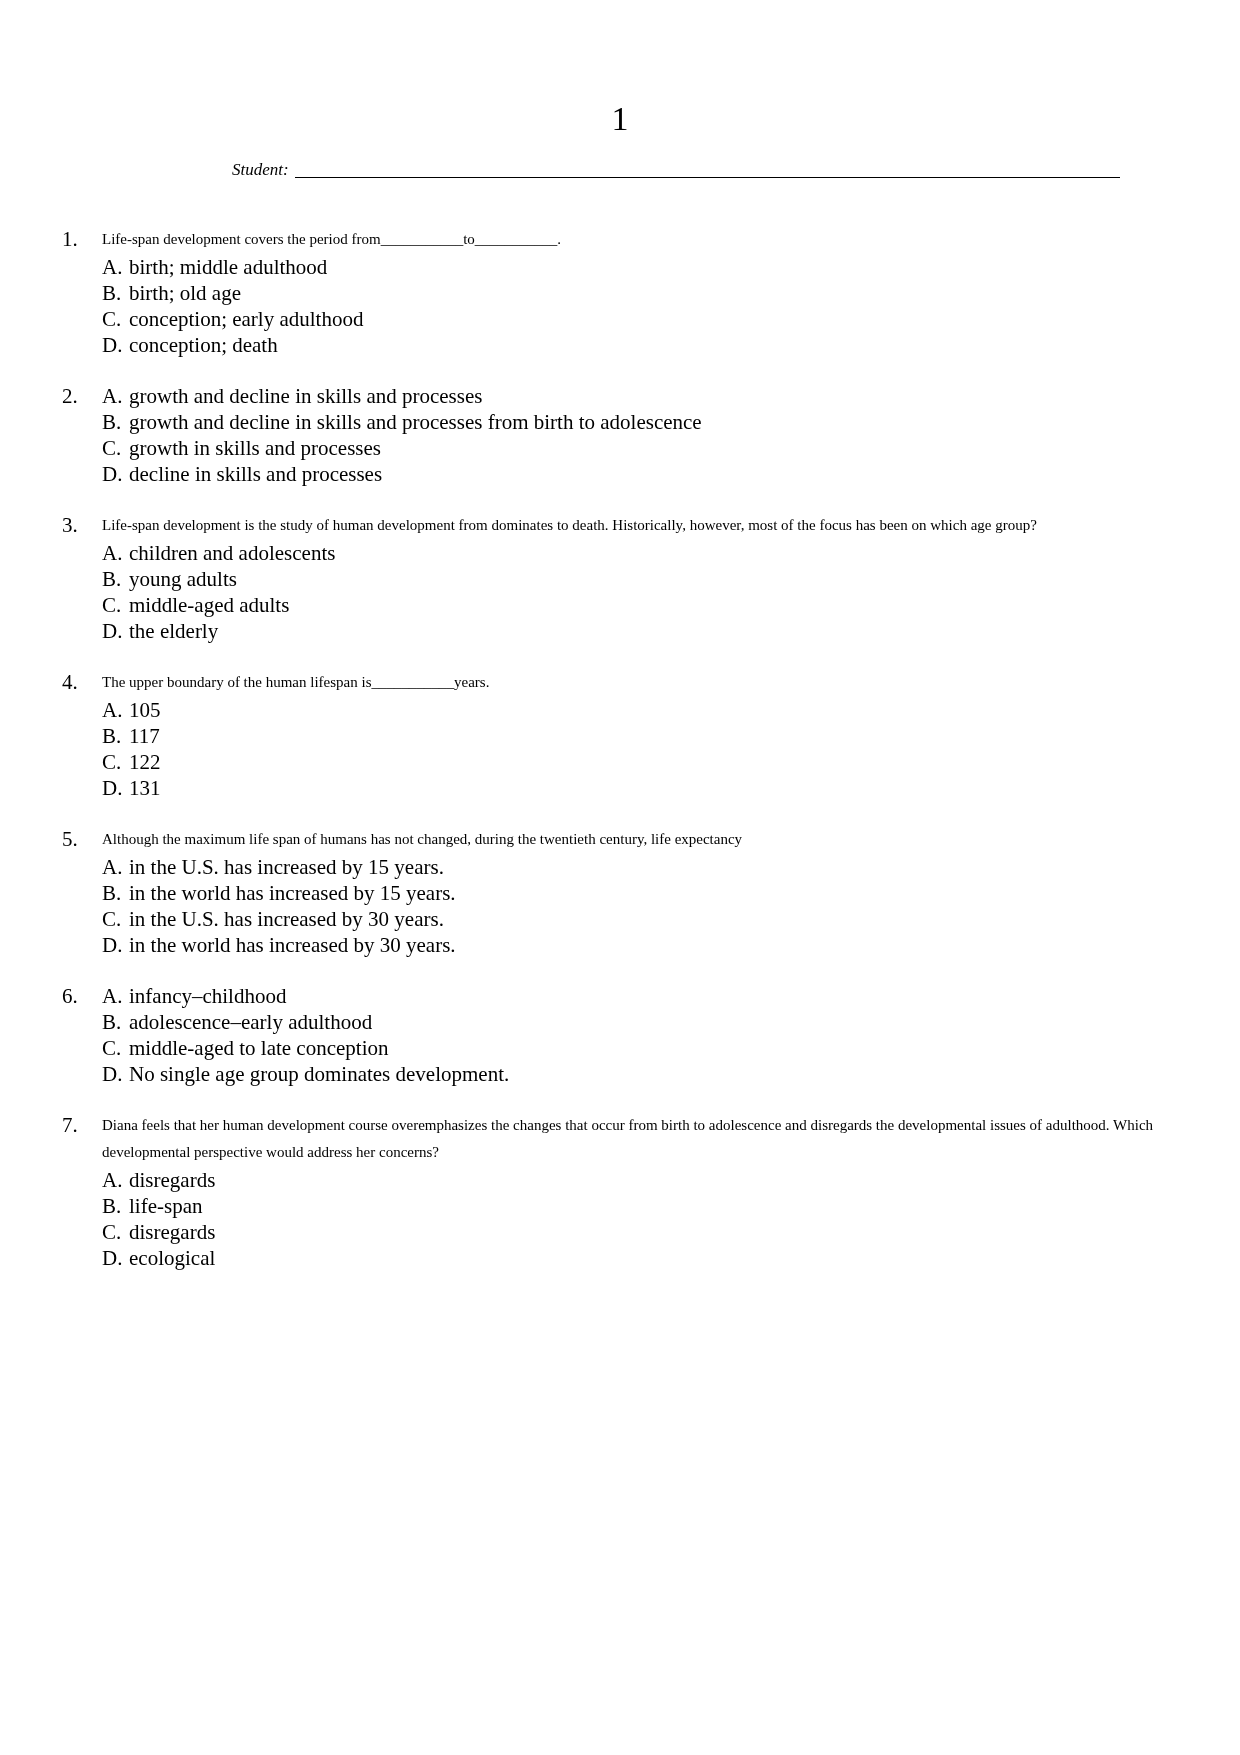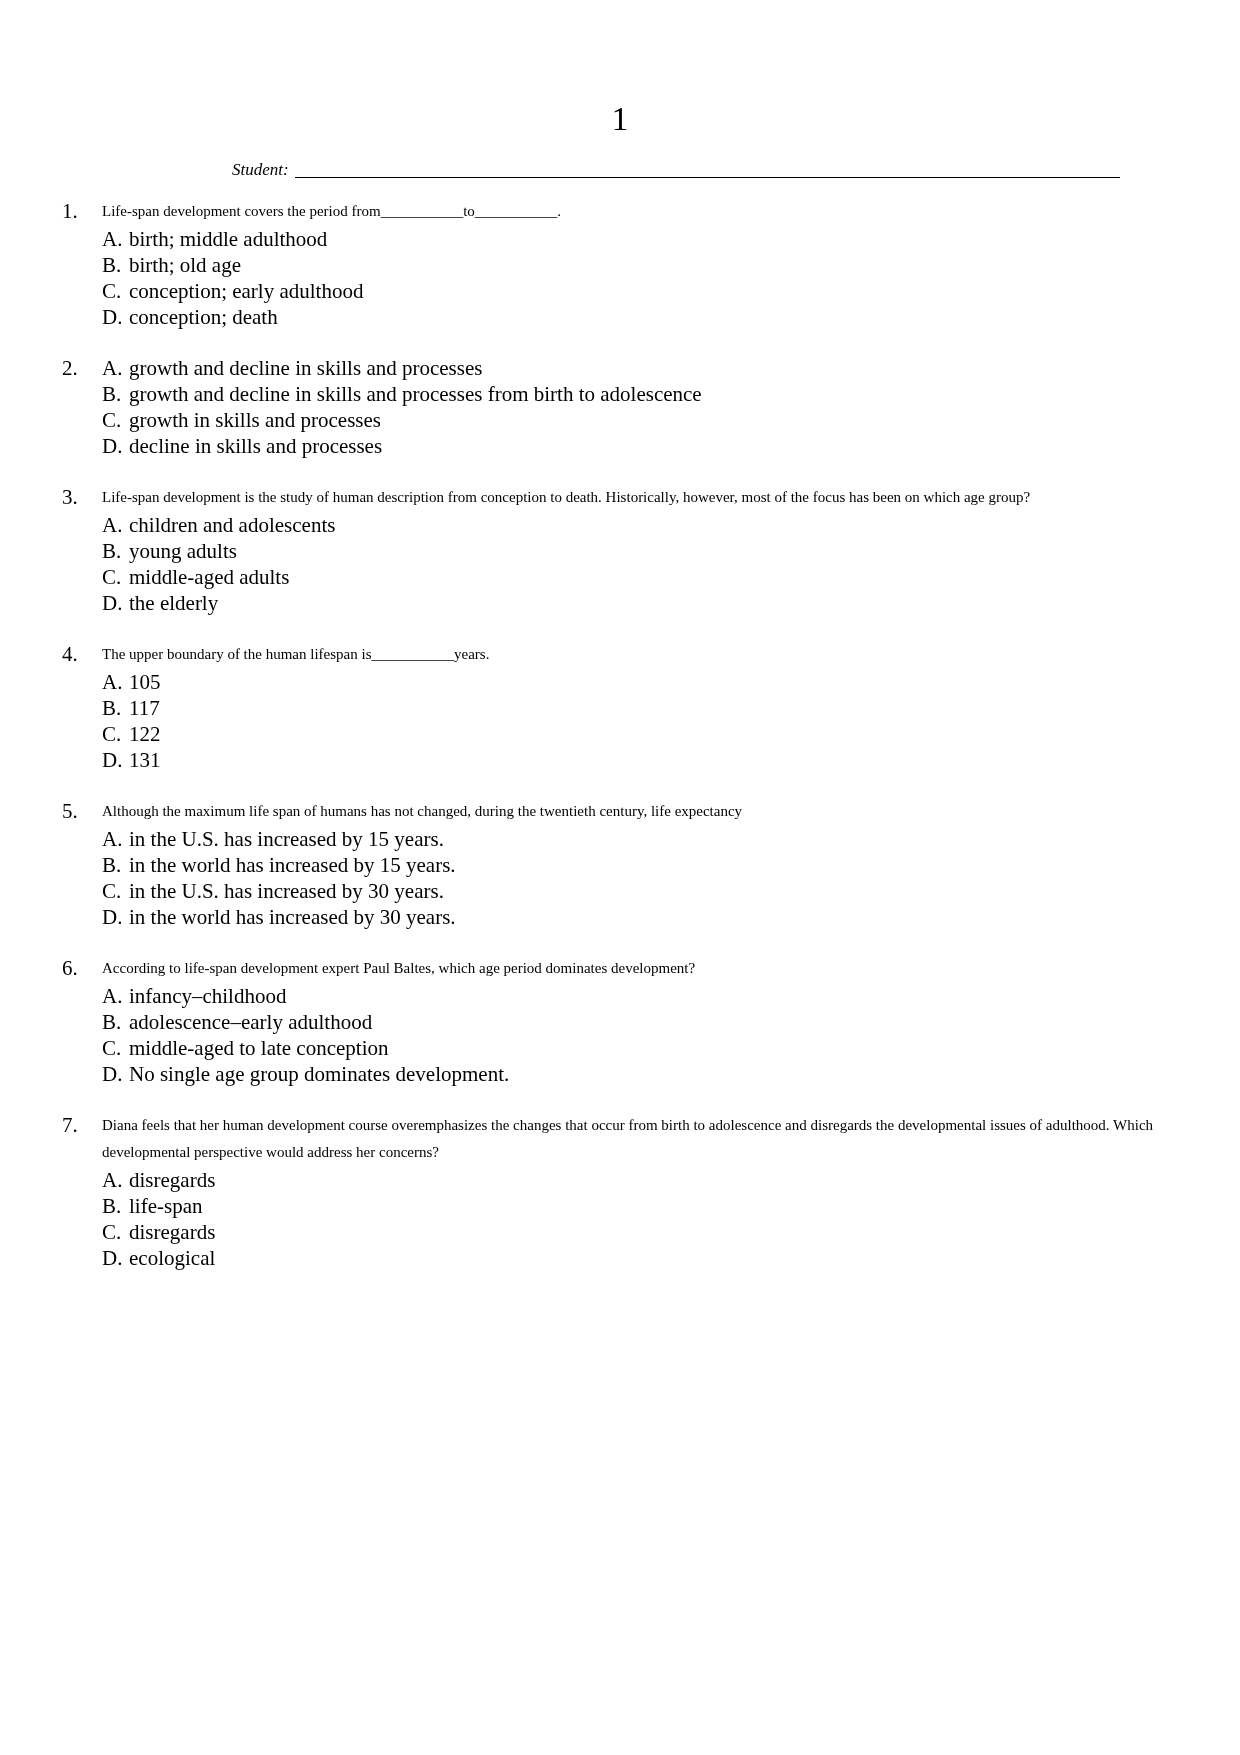--- a/index.html
+++ b/index.html
@@ -29,21 +29,21 @@
     margin-bottom: 22px;
     font-family: "Liberation Serif", serif;
   }
   .student-line {
     margin-left: 232px;
     margin-right: 120px;
     display: flex;
     align-items: flex-end;
     font-size: 17px;
     font-style: italic;
-    margin-bottom: 18px;
+    margin-bottom: 46px;
   }
   .student-label {
     white-space: nowrap;
     padding-right: 6px;
   }
   .student-rule {
     flex: 1;
     border-bottom: 1.3px solid #000;
     height: 14px;
     margin-bottom: 2px;
@@ -150,21 +150,21 @@
             <span class="choice-letter">D.</span>
             <span class="choice-text">decline in skills and processes</span>
           </li>
         </ul>
       </div>
     </div>
 
     <div class="question">
       <div class="q-num">3.</div>
       <div class="q-body">
-        <div class="q-stem">Life-span development is the study of human description from conception to death. Historically, however, most of the focus has been on which age group?</div>
+        <div class="q-stem">Life-span development is the study of human development from dominates to death. Historically, however, most of the focus has been on which age group?</div>
         <ul class="choices">
           <li class="choice">
             <span class="choice-letter">A.</span>
             <span class="choice-text">children and adolescents</span>
           </li>
           <li class="choice">
             <span class="choice-letter">B.</span>
             <span class="choice-text">young adults</span>
           </li>
           <li class="choice">
@@ -225,21 +225,20 @@
             <span class="choice-letter">D.</span>
             <span class="choice-text">in the world has increased by 30 years.</span>
           </li>
         </ul>
       </div>
     </div>
 
     <div class="question">
       <div class="q-num">6.</div>
       <div class="q-body">
-        <div class="q-stem">According to life-span development expert Paul Baltes, which age period dominates development?</div>
         <ul class="choices">
           <li class="choice">
             <span class="choice-letter">A.</span>
             <span class="choice-text">infancy–childhood</span>
           </li>
           <li class="choice">
             <span class="choice-letter">B.</span>
             <span class="choice-text">adolescence–early adulthood</span>
           </li>
           <li class="choice">

